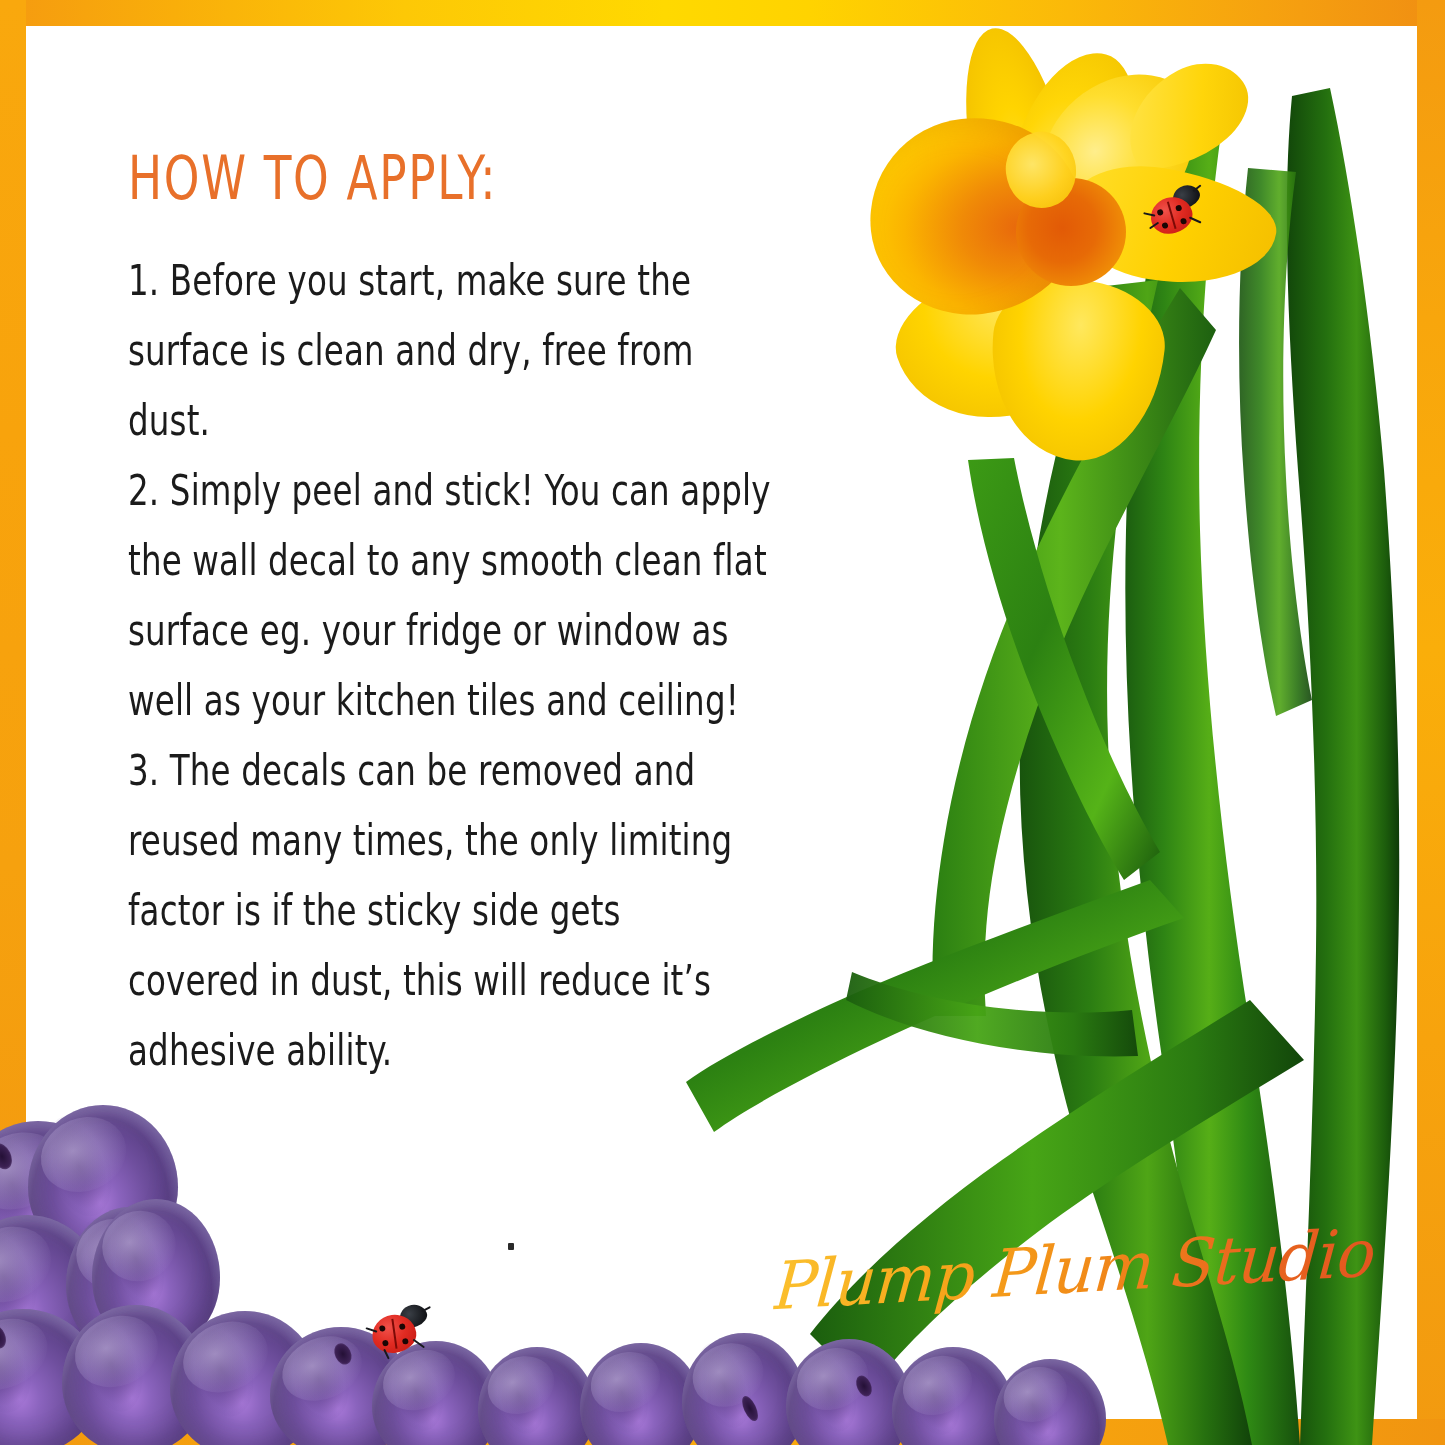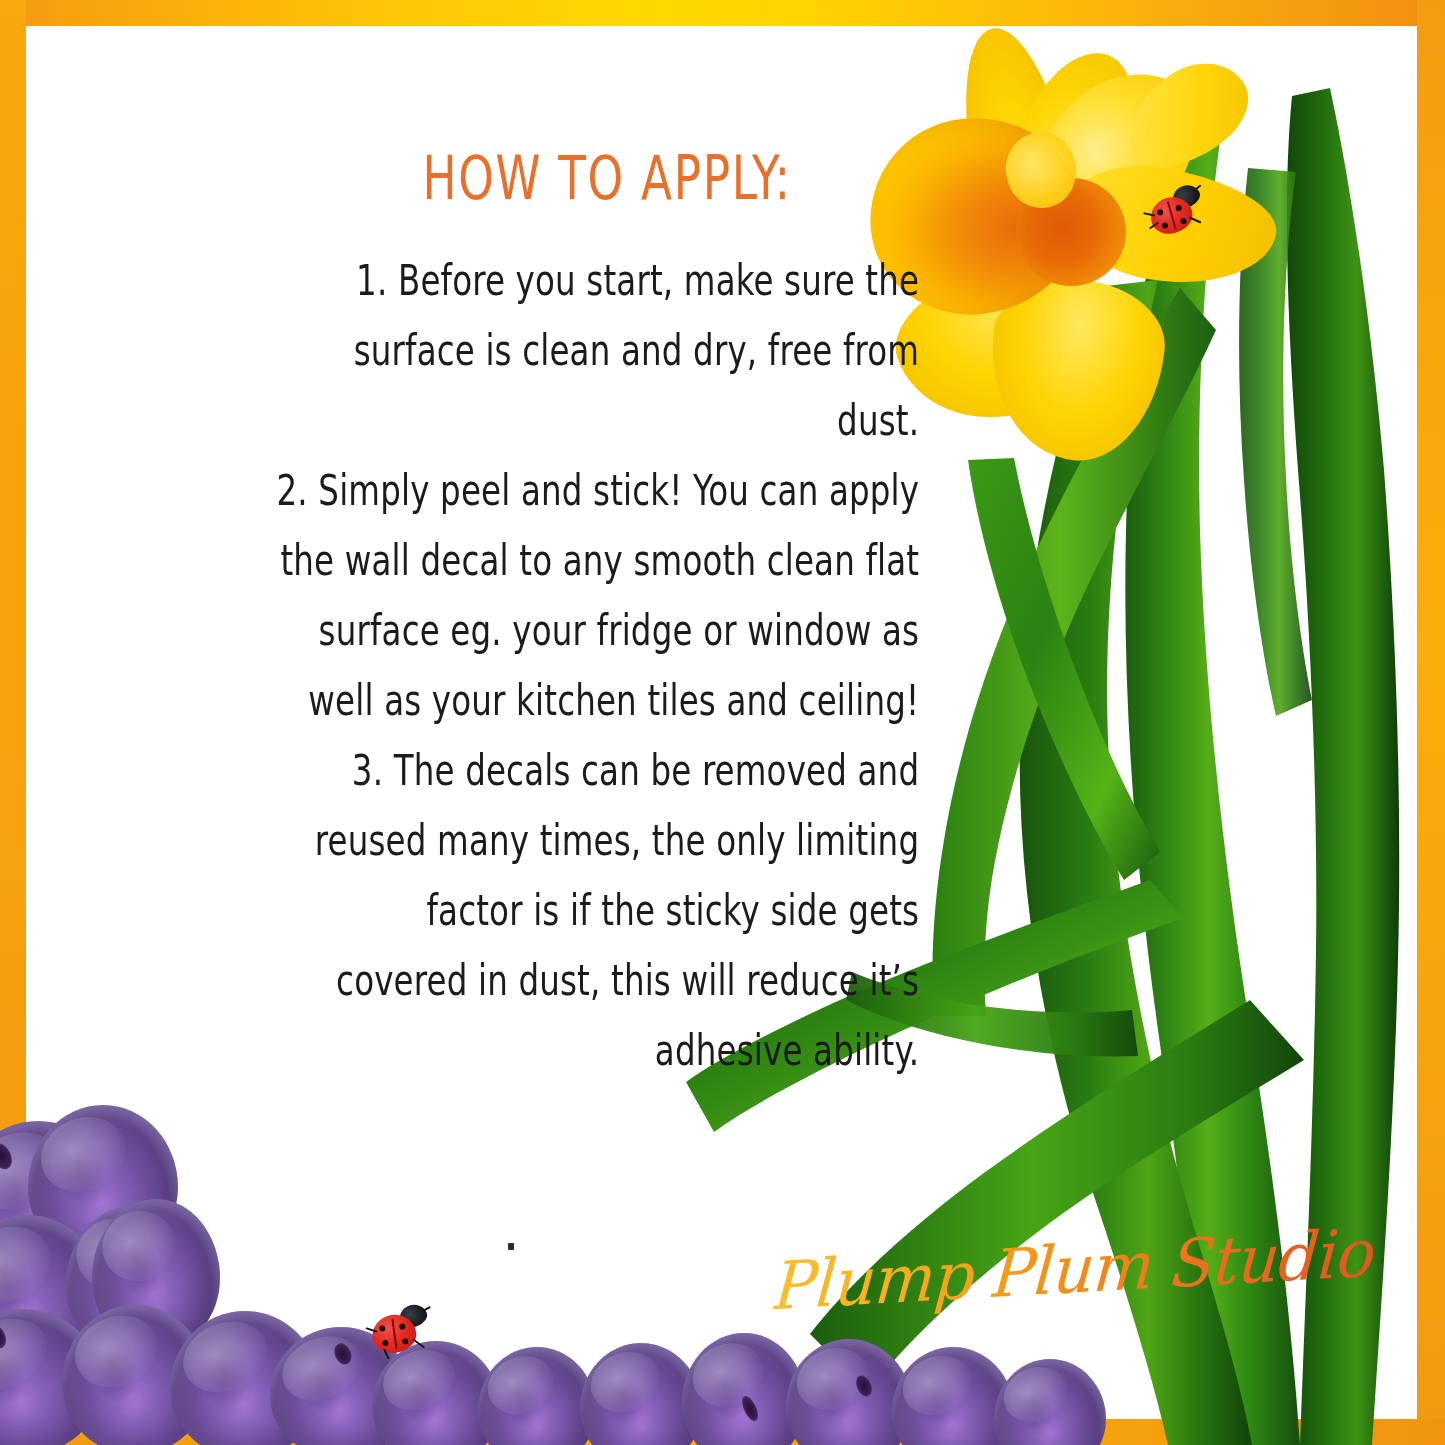--- a/index.html
+++ b/index.html
@@ -1,21 +1,20 @@
 <!DOCTYPE html>
 <html><head>
 <meta charset="utf-8">
 <style>
   html,body{margin:0;padding:0;background:#fff;}
   body{width:1445px;height:1445px;overflow:hidden;font-family:"DejaVu Sans Condensed","Liberation Sans",sans-serif;}
 
   #card{
     position:relative;width:1445px;height:1445px;overflow:hidden;
     background:#ffffff;
-    text-align:right;
   }
 
   
   .border-top{
     position:absolute;left:0;top:0;width:1445px;height:26px;
     background:linear-gradient(90deg,#F59A10 0%,#F9AE0A 12%,#FDC806 28%,#FFD900 46%,#FFD300 56%,#FBB909 74%,#F59E10 90%,#F08E12 100%);
   }
   .border-left{
     position:absolute;left:0;top:0;width:26px;height:1445px;
     background:linear-gradient(180deg,#F9A80D 0%,#F8A30C 30%,#F6A10E 60%,#F29710 100%);

